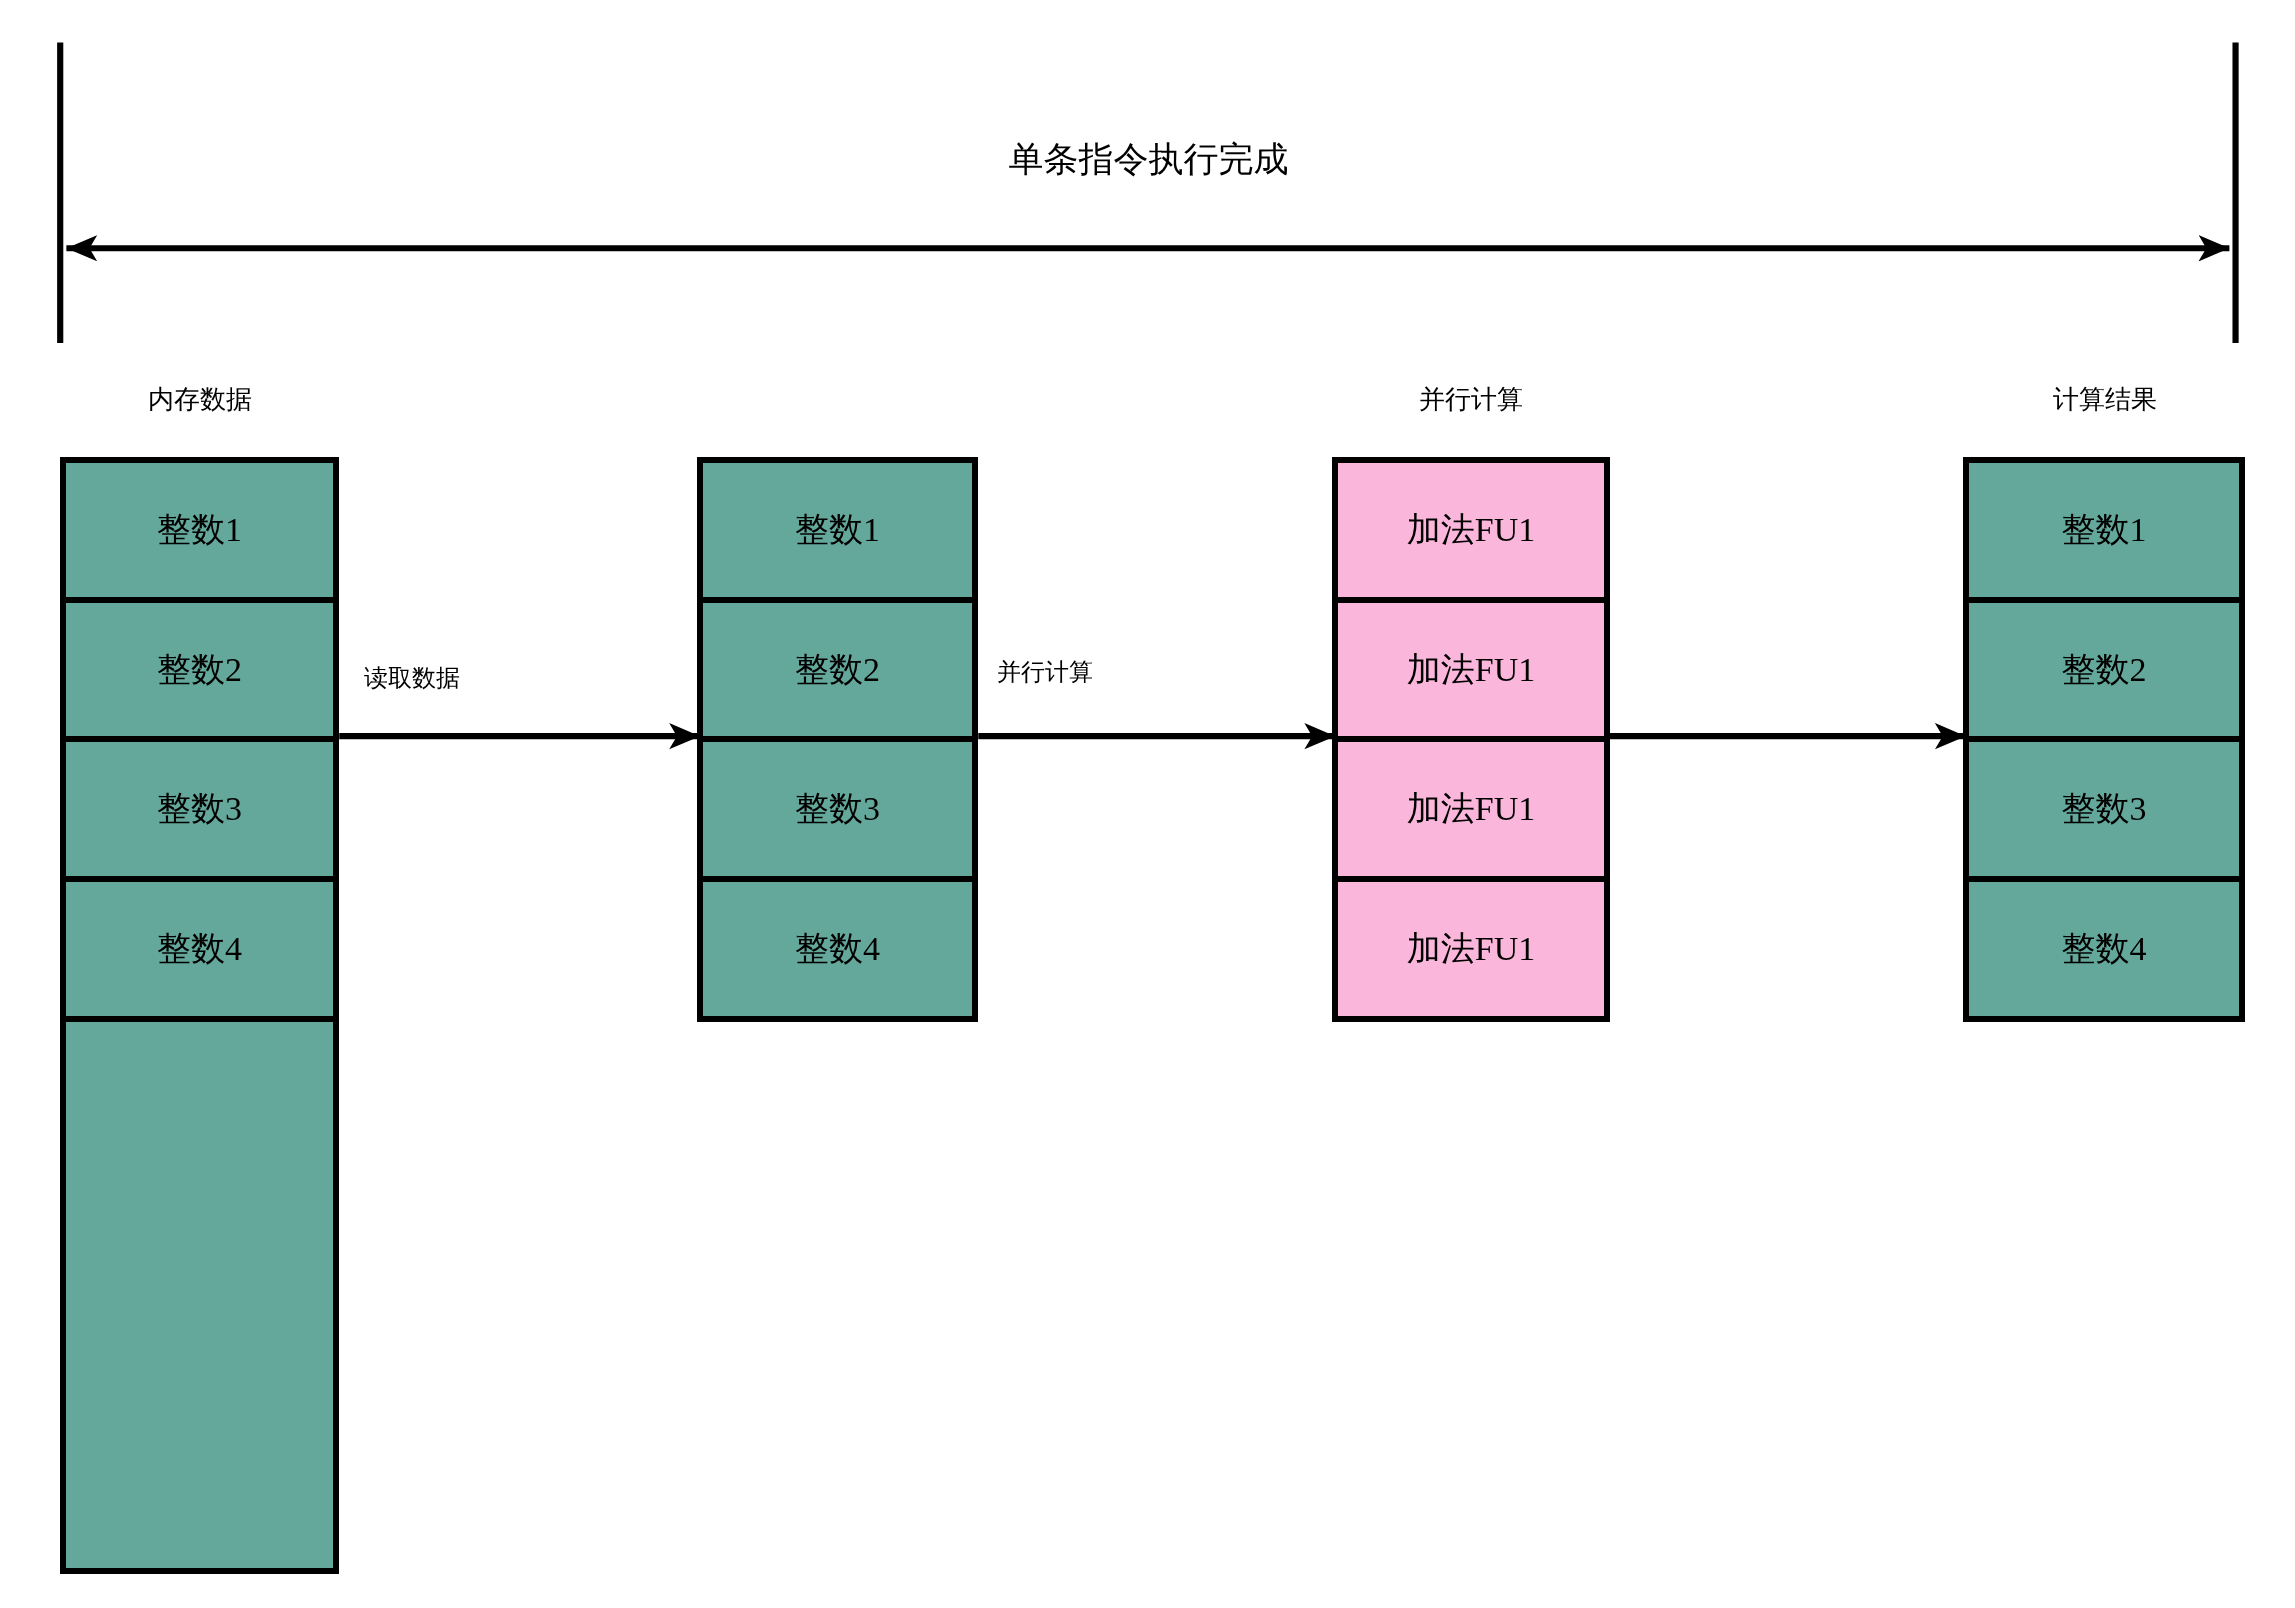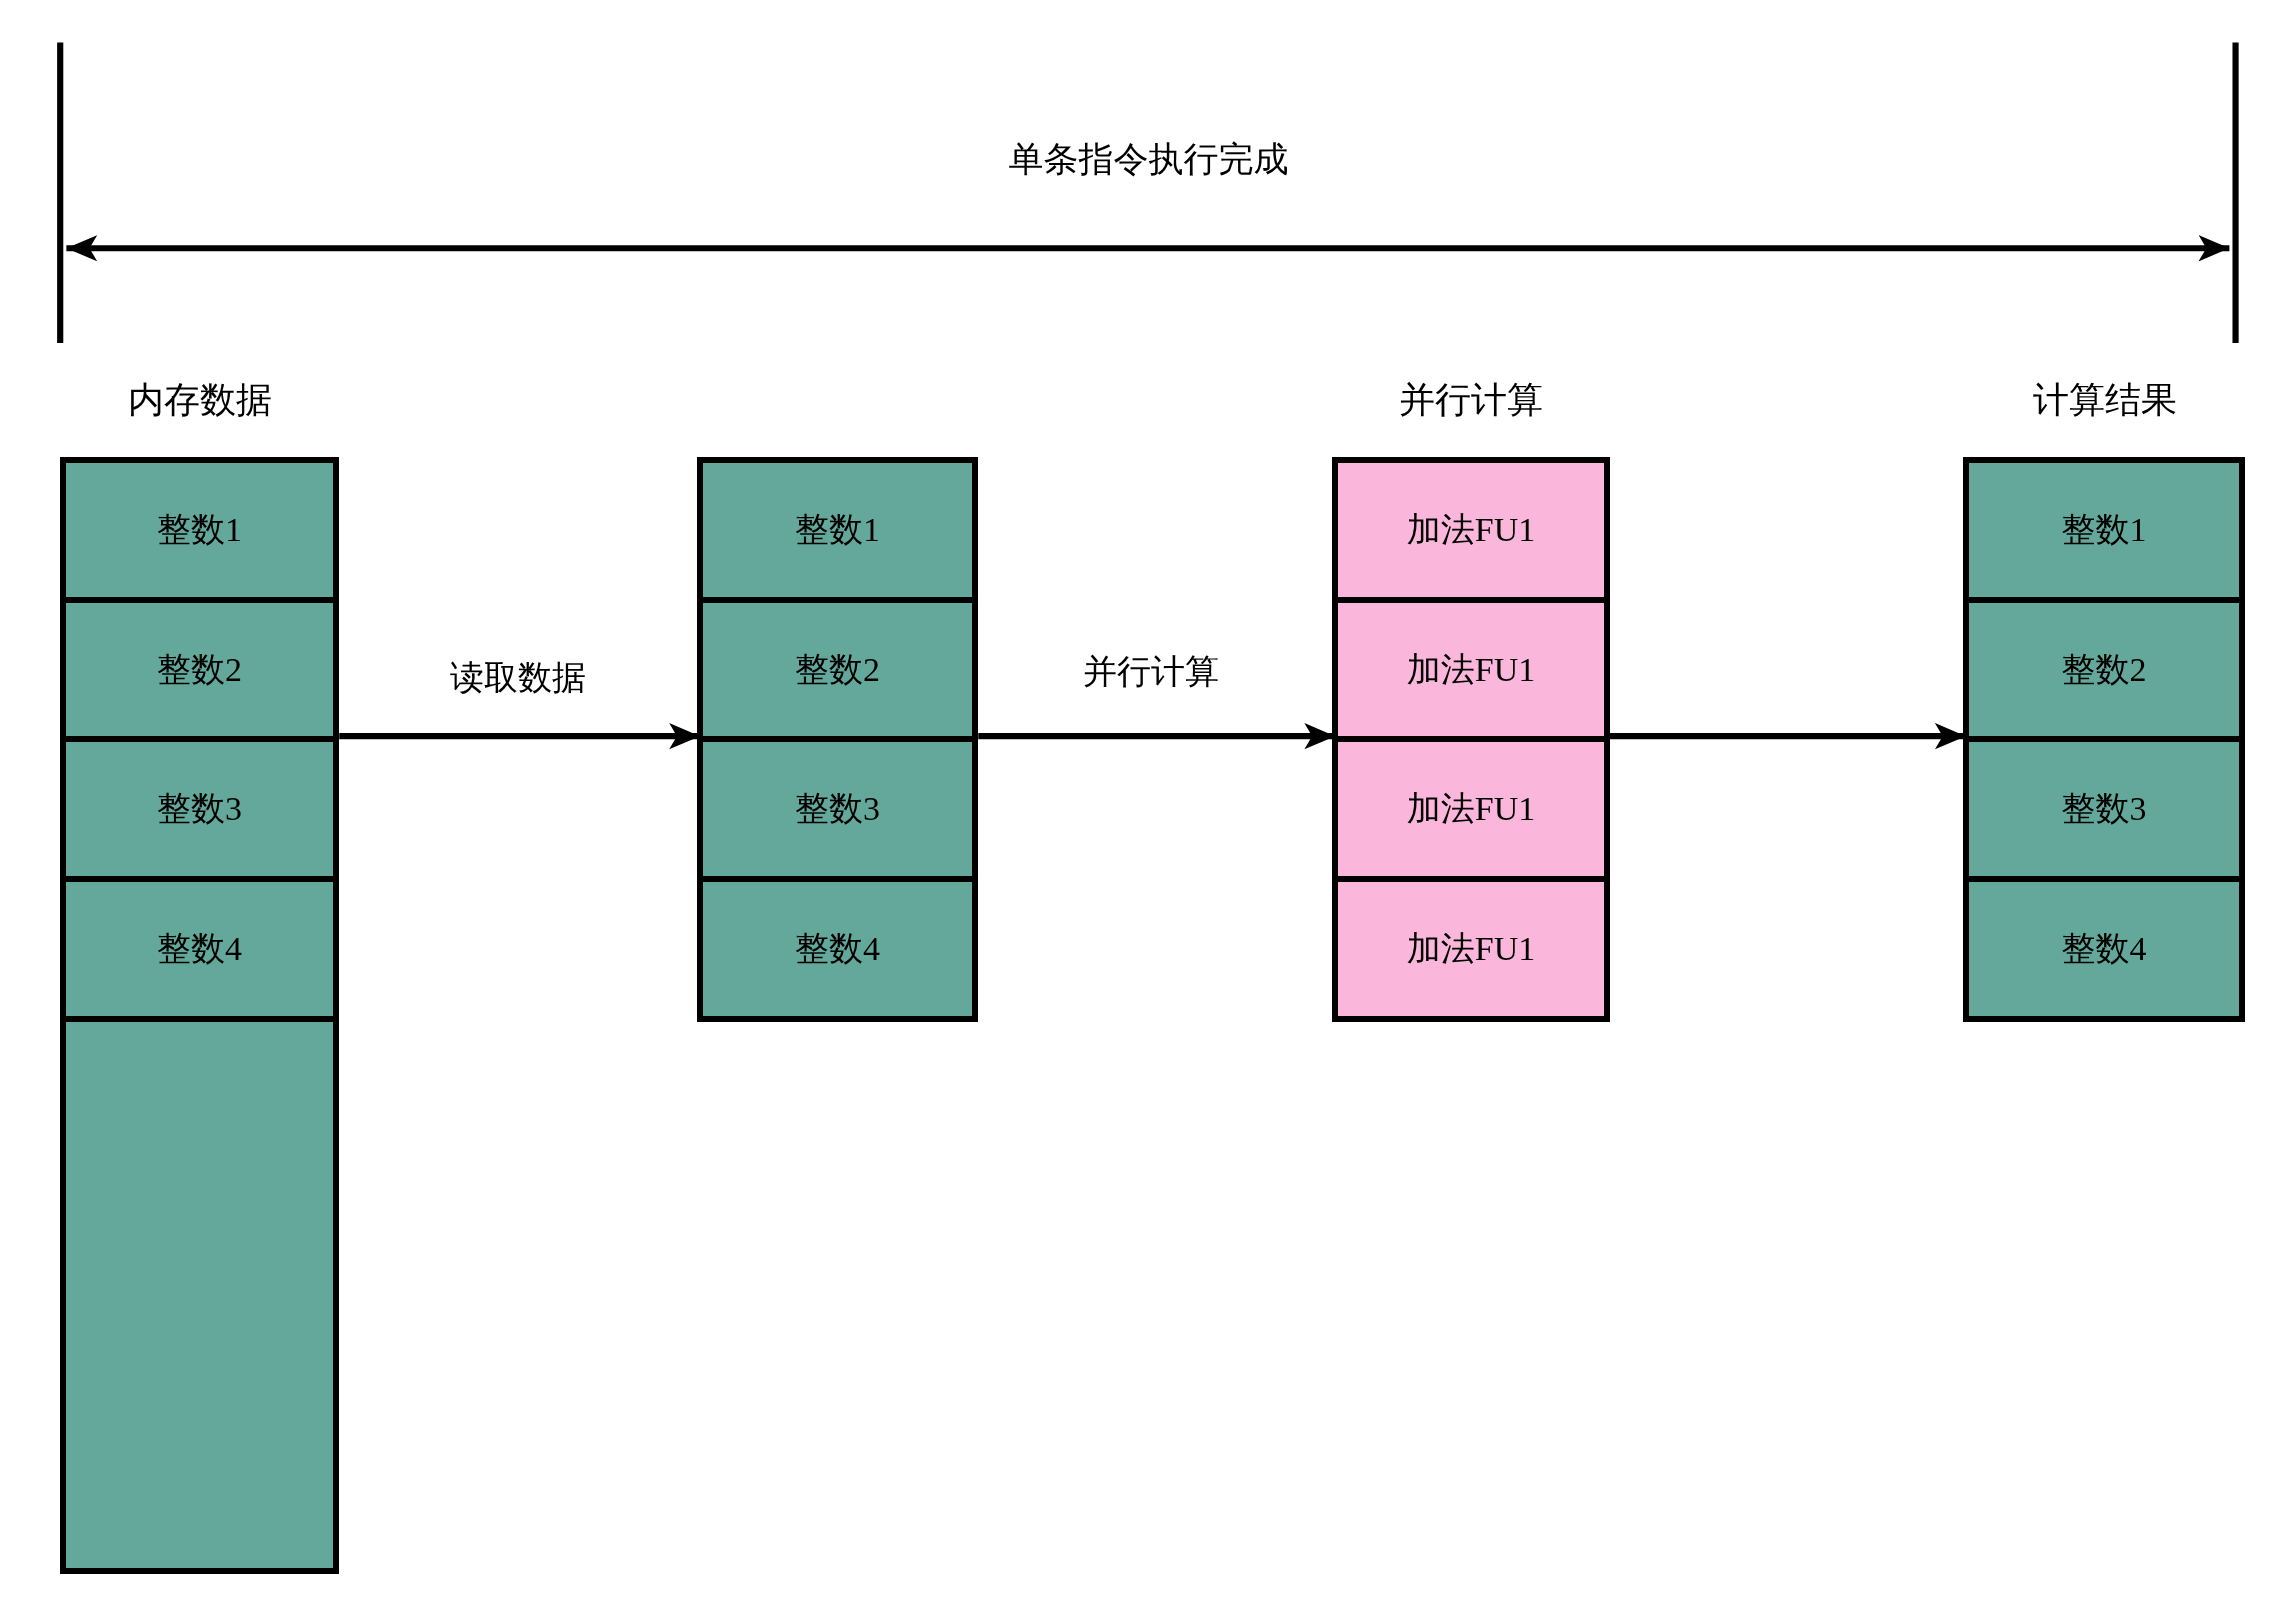--- a/index.html
+++ b/index.html
@@ -18,28 +18,28 @@
   }
   .title {
     position: absolute;
     top: 136px; left: 763px; width: 771px; height: 45px;
     font-size: 35px; line-height: 45px;
     text-align: center; white-space: nowrap;
   }
   .col-header {
     position: absolute;
     top: 378px; width: 386px; height: 43px;
-    font-size: 36px; line-height: 43px;
+    font-size: 26px; line-height: 43px;
     text-align: center; white-space: nowrap;
   }
   .flow-label {
     position: absolute;
     width: 308px; height: 43px;
-    font-size: 34px; line-height: 43px;
-    text-align: center; white-space: nowrap;
+    font-size: 24px; line-height: 43px;
+    text-align: left; white-space: nowrap;
   }
   .column { position: absolute; top: 0; height: 1608px; }
   .cell {
     position: absolute;
     box-sizing: border-box;
     border: 6.2px solid var(--line, #000);
     display: flex; align-items: center; justify-content: center;
     font-size: 34px; white-space: nowrap; font-family: Liberation Serif, serif;
   }
   .cell.teal { background: var(--teal, #64A89B); }

